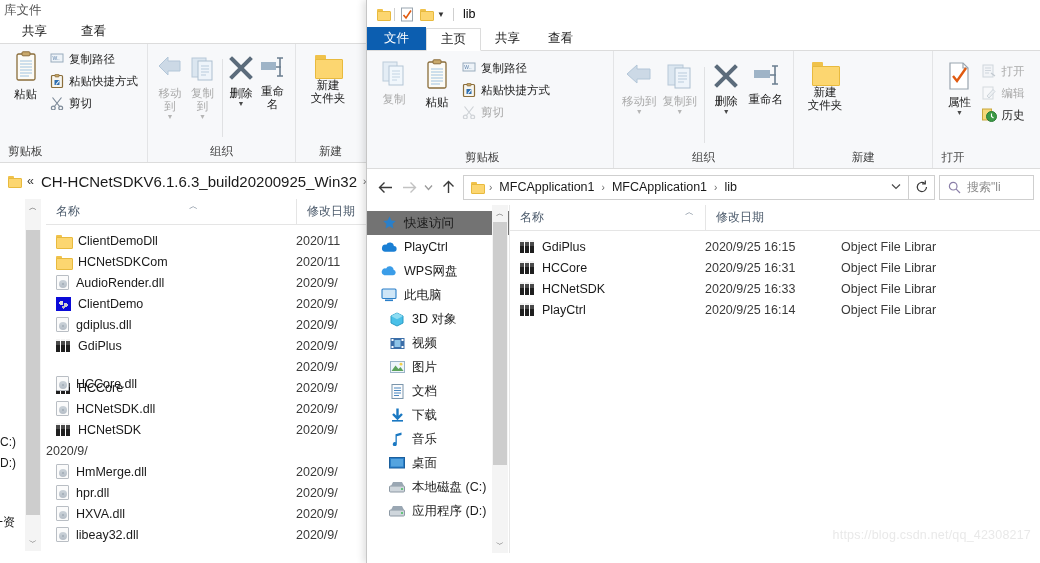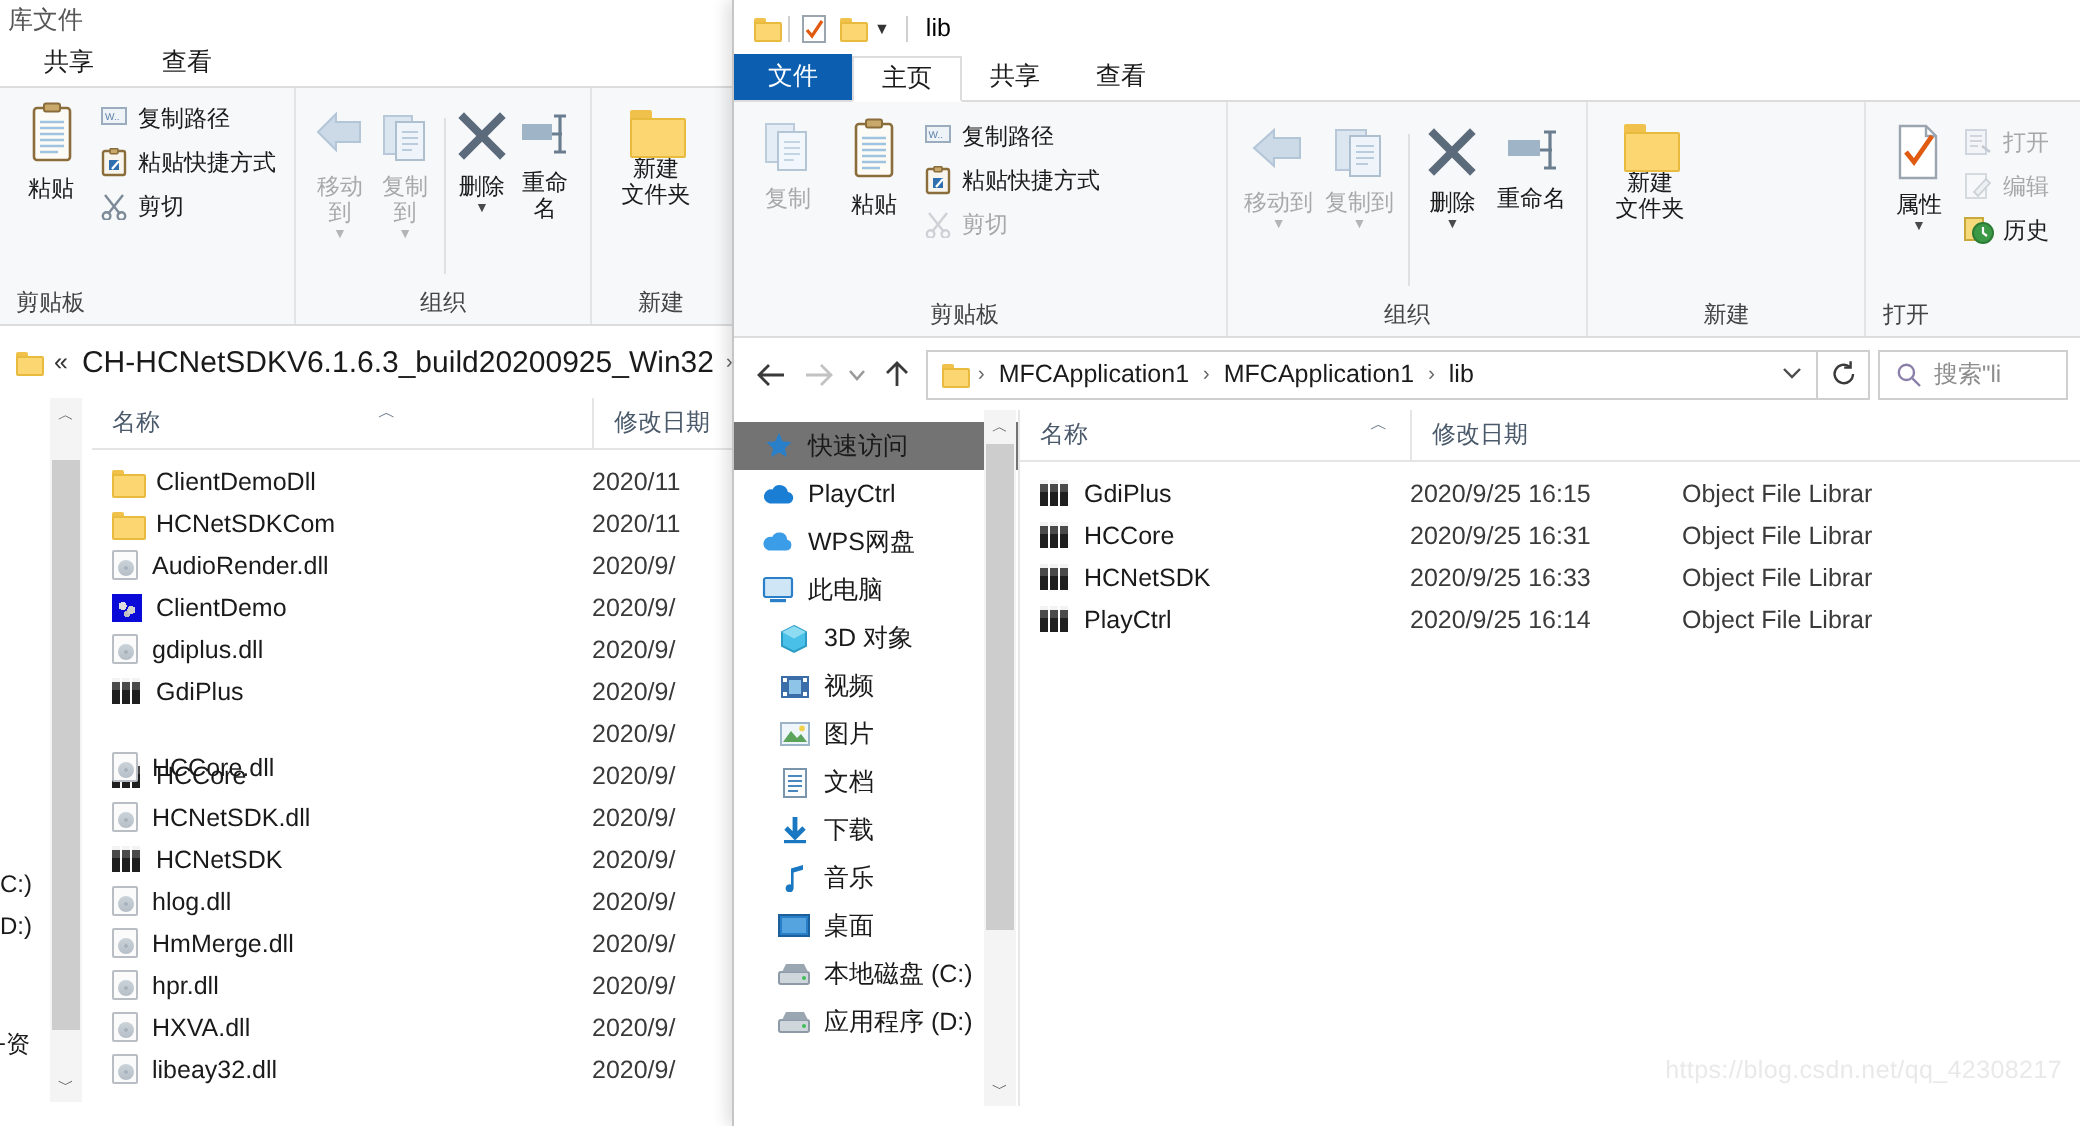--- a/index.html
+++ b/index.html
@@ -400,24 +400,20 @@
                 <span class="ico lib-ico">
                   <i></i>
                   <i></i>
                   <i></i>
                 </span>
                 <span>HCNetSDK</span>
               </div>
               <div class="cell-date" style="width: 120px;">2020/9/</div>
             </div>
             <div class="row">
-              <div class="cell-name" style="width: 250px;">
-                <span class="ico dll-ico"></span>
-                <span>hlog.dll</span>
-              </div>
               <div class="cell-date" style="width: 120px;">2020/9/</div>
             </div>
             <div class="row">
               <div class="cell-name" style="width: 250px;">
                 <span class="ico dll-ico"></span>
                 <span>HmMerge.dll</span>
               </div>
               <div class="cell-date" style="width: 120px;">2020/9/</div>
             </div>
             <div class="row">

